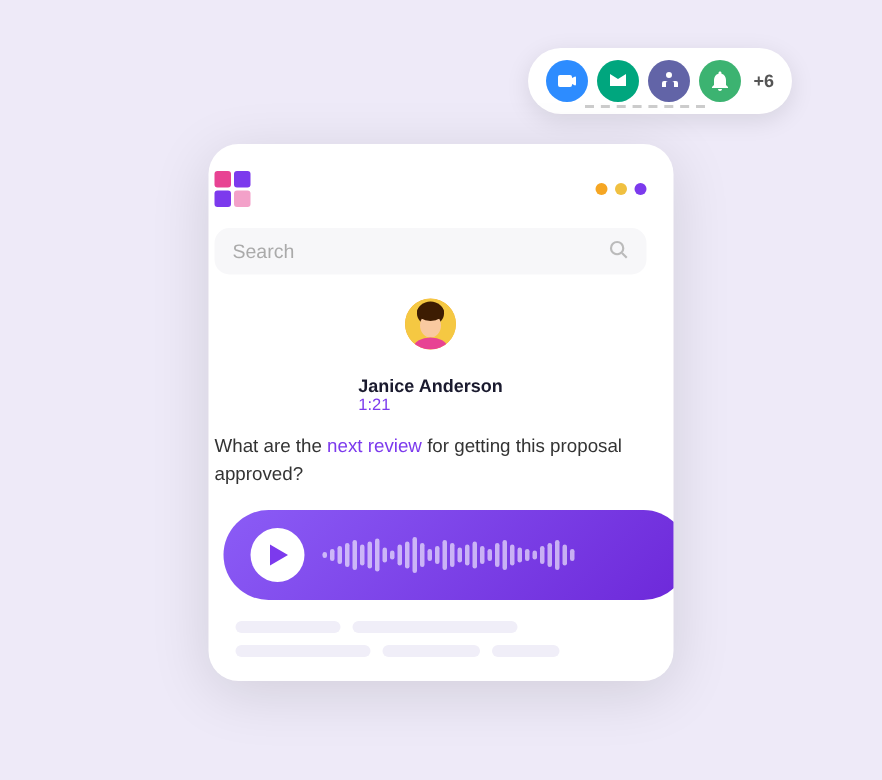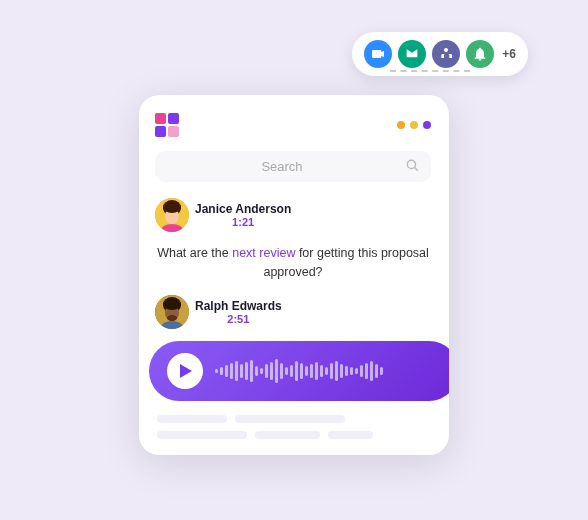--- a/index.html
+++ b/index.html
@@ -53,22 +53,21 @@
       border-radius: 20px;
       width: 310px;
       padding: 0 0 0 0;
       box-shadow: 0 8px 40px rgba(0,0,0,0.12);
       overflow: hidden;
       position: relative;
       margin-top: 30px;
     }
 
     .card-inner {
-      padding: 18px 18px 0 16px;
-      text-align: center;
+      padding: 18px 18px 0 4px;
     }
 
     
     .card-header {
       display: flex;
       align-items: center;
       justify-content: space-between;
       margin-bottom: 14px;
     }
 
@@ -120,22 +119,23 @@
     }
 
     
     .message-block {
       margin-bottom: 12px;
     }
 
     .message-header {
       display: flex;
       align-items: center;
-      gap: 6px;
+      gap: 17px;
       margin-bottom: 6px;
+      flex-direction: column;
     }
 
     .avatar {
       width: 34px;
       height: 34px;
       border-radius: 50%;
       overflow: hidden;
       flex-shrink: 0;
     }
 
@@ -159,21 +159,21 @@
 
     .sender-info .name {
       font-size: 12px;
       font-weight: 600;
       color: #1a1a2e;
     }
 
     .sender-info .time {
       font-size: 11px;
       color: #7c3aed;
-      font-weight: 700;
+      font-weight: 400;
     }
 
     .message-text {
       font-size: 12.5px;
       color: #333;
       line-height: 1.5;
       margin-bottom: 14px;
     }
 
     .highlight-link {
@@ -338,43 +338,20 @@
           <div class="name">Janice Anderson</div>
           <div class="time">1:21</div>
         </div>
       </div>
     </div>
 
     <p class="message-text">
       What are the <span class="highlight-link">next review</span> for getting this proposal approved?
     </p>
 
-    <div class="message-block">
-      <div class="message-header">
-        <div class="avatar avatar-ralph">
-          <svg width="34" height="34" viewBox="0 0 34 34">
-            <circle cx="17" cy="17" r="17" fill="#c8a040"></circle>
-
-            <ellipse cx="17" cy="10" rx="9" ry="8" fill="#2a1500"></ellipse>
-
-            <ellipse cx="17" cy="18" rx="7" ry="8" fill="#8B5E3C"></ellipse>
-
-            <ellipse cx="17" cy="9" rx="9" ry="6" fill="#2a1500"></ellipse>
-
-            <ellipse cx="17" cy="23" rx="5" ry="3" fill="#5c3010"></ellipse>
-
-            <ellipse cx="17" cy="32" rx="11" ry="6" fill="#4a6fa5"></ellipse>
-          </svg>
-        </div>
-        <div class="sender-info">
-          <div class="name">Ralph Edwards</div>
-          <div class="time">2:51</div>
-        </div>
-      </div>
-    </div>
 
 
   </div>
 
   <div class="audio-player" style="margin: 0 10px 0 10px; border-radius: 50px; margin-bottom: 0;">
     <div class="play-btn">
       <div class="play-triangle"></div>
     </div>
     <div class="waveform" id="waveform-container">
     <div class="waveform-bar" style="height: 4px;"></div>

